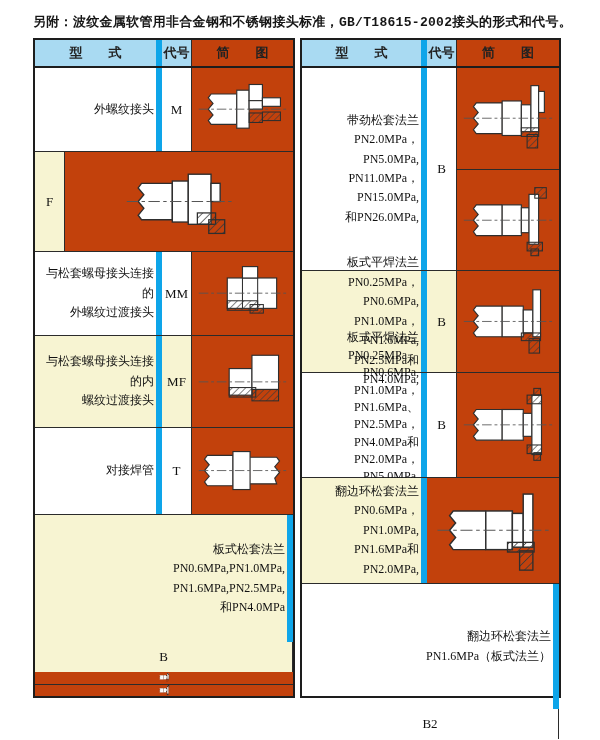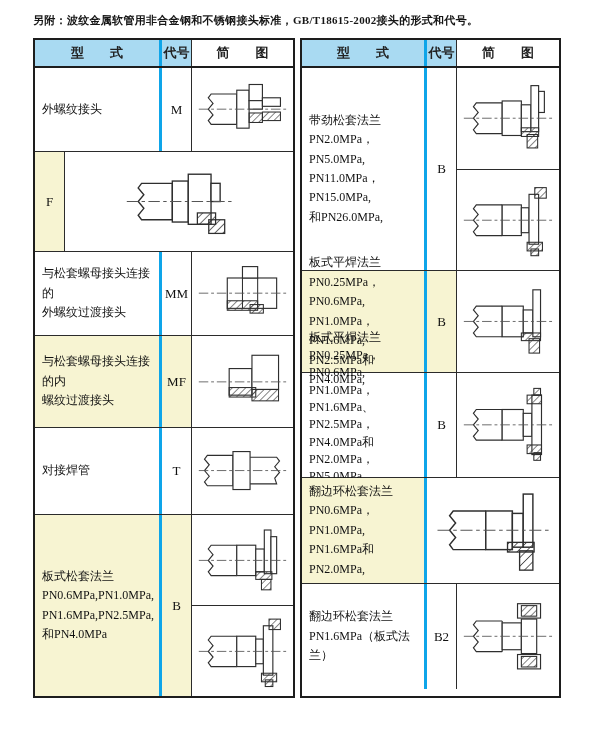--- a/index.html
+++ b/index.html
@@ -2,46 +2,46 @@
 <html><head>
 <meta charset="utf-8">
 <style>
   html,body{margin:0;padding:0;}
   body{
     width:600px;height:740px;background:#ffffff;position:relative;
     font-family:"Liberation Serif","DejaVu Serif",serif;color:#111;
   }
   .title{
     position:absolute;left:33px;top:13px;width:540px;
-    font-family:Liberation Serif, serif;
-    font-weight:bold;font-size:11px;letter-spacing:.3px;color:#161616;
+    font-family:Liberation Mono, monospace;
+    font-weight:bold;font-size:13px;letter-spacing:.3px;color:#161616;
   }
   .tbl{
     position:absolute;top:38px;border:2px solid #1d1d1d;background:#fff;
     display:flex;flex-direction:column;box-sizing:border-box;
   }
   #tbl-left{left:33px;width:262px;height:660px;}
   #tbl-right{left:300px;width:261px;height:660px;}
   .row{display:flex;border-bottom:1px solid #2b2b2b;box-sizing:border-box;flex:0 0 auto;}
-  .row:last-child{border-bottom:none;}
+  .row:last-child{border-bottom:none;flex-direction:column;}
   .hdr{height:28px;background:#a9daf2;border-bottom:2px solid #1d1d1d;}
   .hdr .cell{display:flex;align-items:center;justify-content:center;
     font-size:13px;font-weight:bold;color:#222;}
   .cell{box-sizing:border-box;}
   .c-type{
-    flex:0 0 127px;border-right:3px solid #0ea5e9;
+    flex:0 0 127px;border-right:6px solid #0ea5e9;
     display:flex;flex-direction:column;justify-content:center;
     padding:4px 2px 4px 7px;font-size:12px;line-height:1.62;
-    white-space:pre-line;color:#111;
+    white-space:pre-line;color:#111;text-align:right;
   }
   .c-code{
     flex:0 0 30px;border-right:1px solid #2b2b2b;
     display:flex;align-items:center;justify-content:center;font-size:13px;
   }
-  .c-diag{flex:1 1 auto;display:flex;flex-direction:column;background:#ffffff;}
+  .c-diag{flex:1 1 auto;display:flex;flex-direction:column;background:#c2410c;}
   .sub{flex:1 1 0;display:flex;align-items:center;justify-content:center;min-height:0;}
   .sub + .sub{border-top:1px solid #2b2b2b;}
   .row.hl .c-type,.row.hl .c-code{background:#f7f4d2;}
   .diag-box{width:94%;height:92%;}
   .diag-box svg{width:100%;height:100%;display:block;}
 </style>
 </head>
 <body>
 
 <svg width="0" height="0" style="position:absolute" aria-hidden="true">

